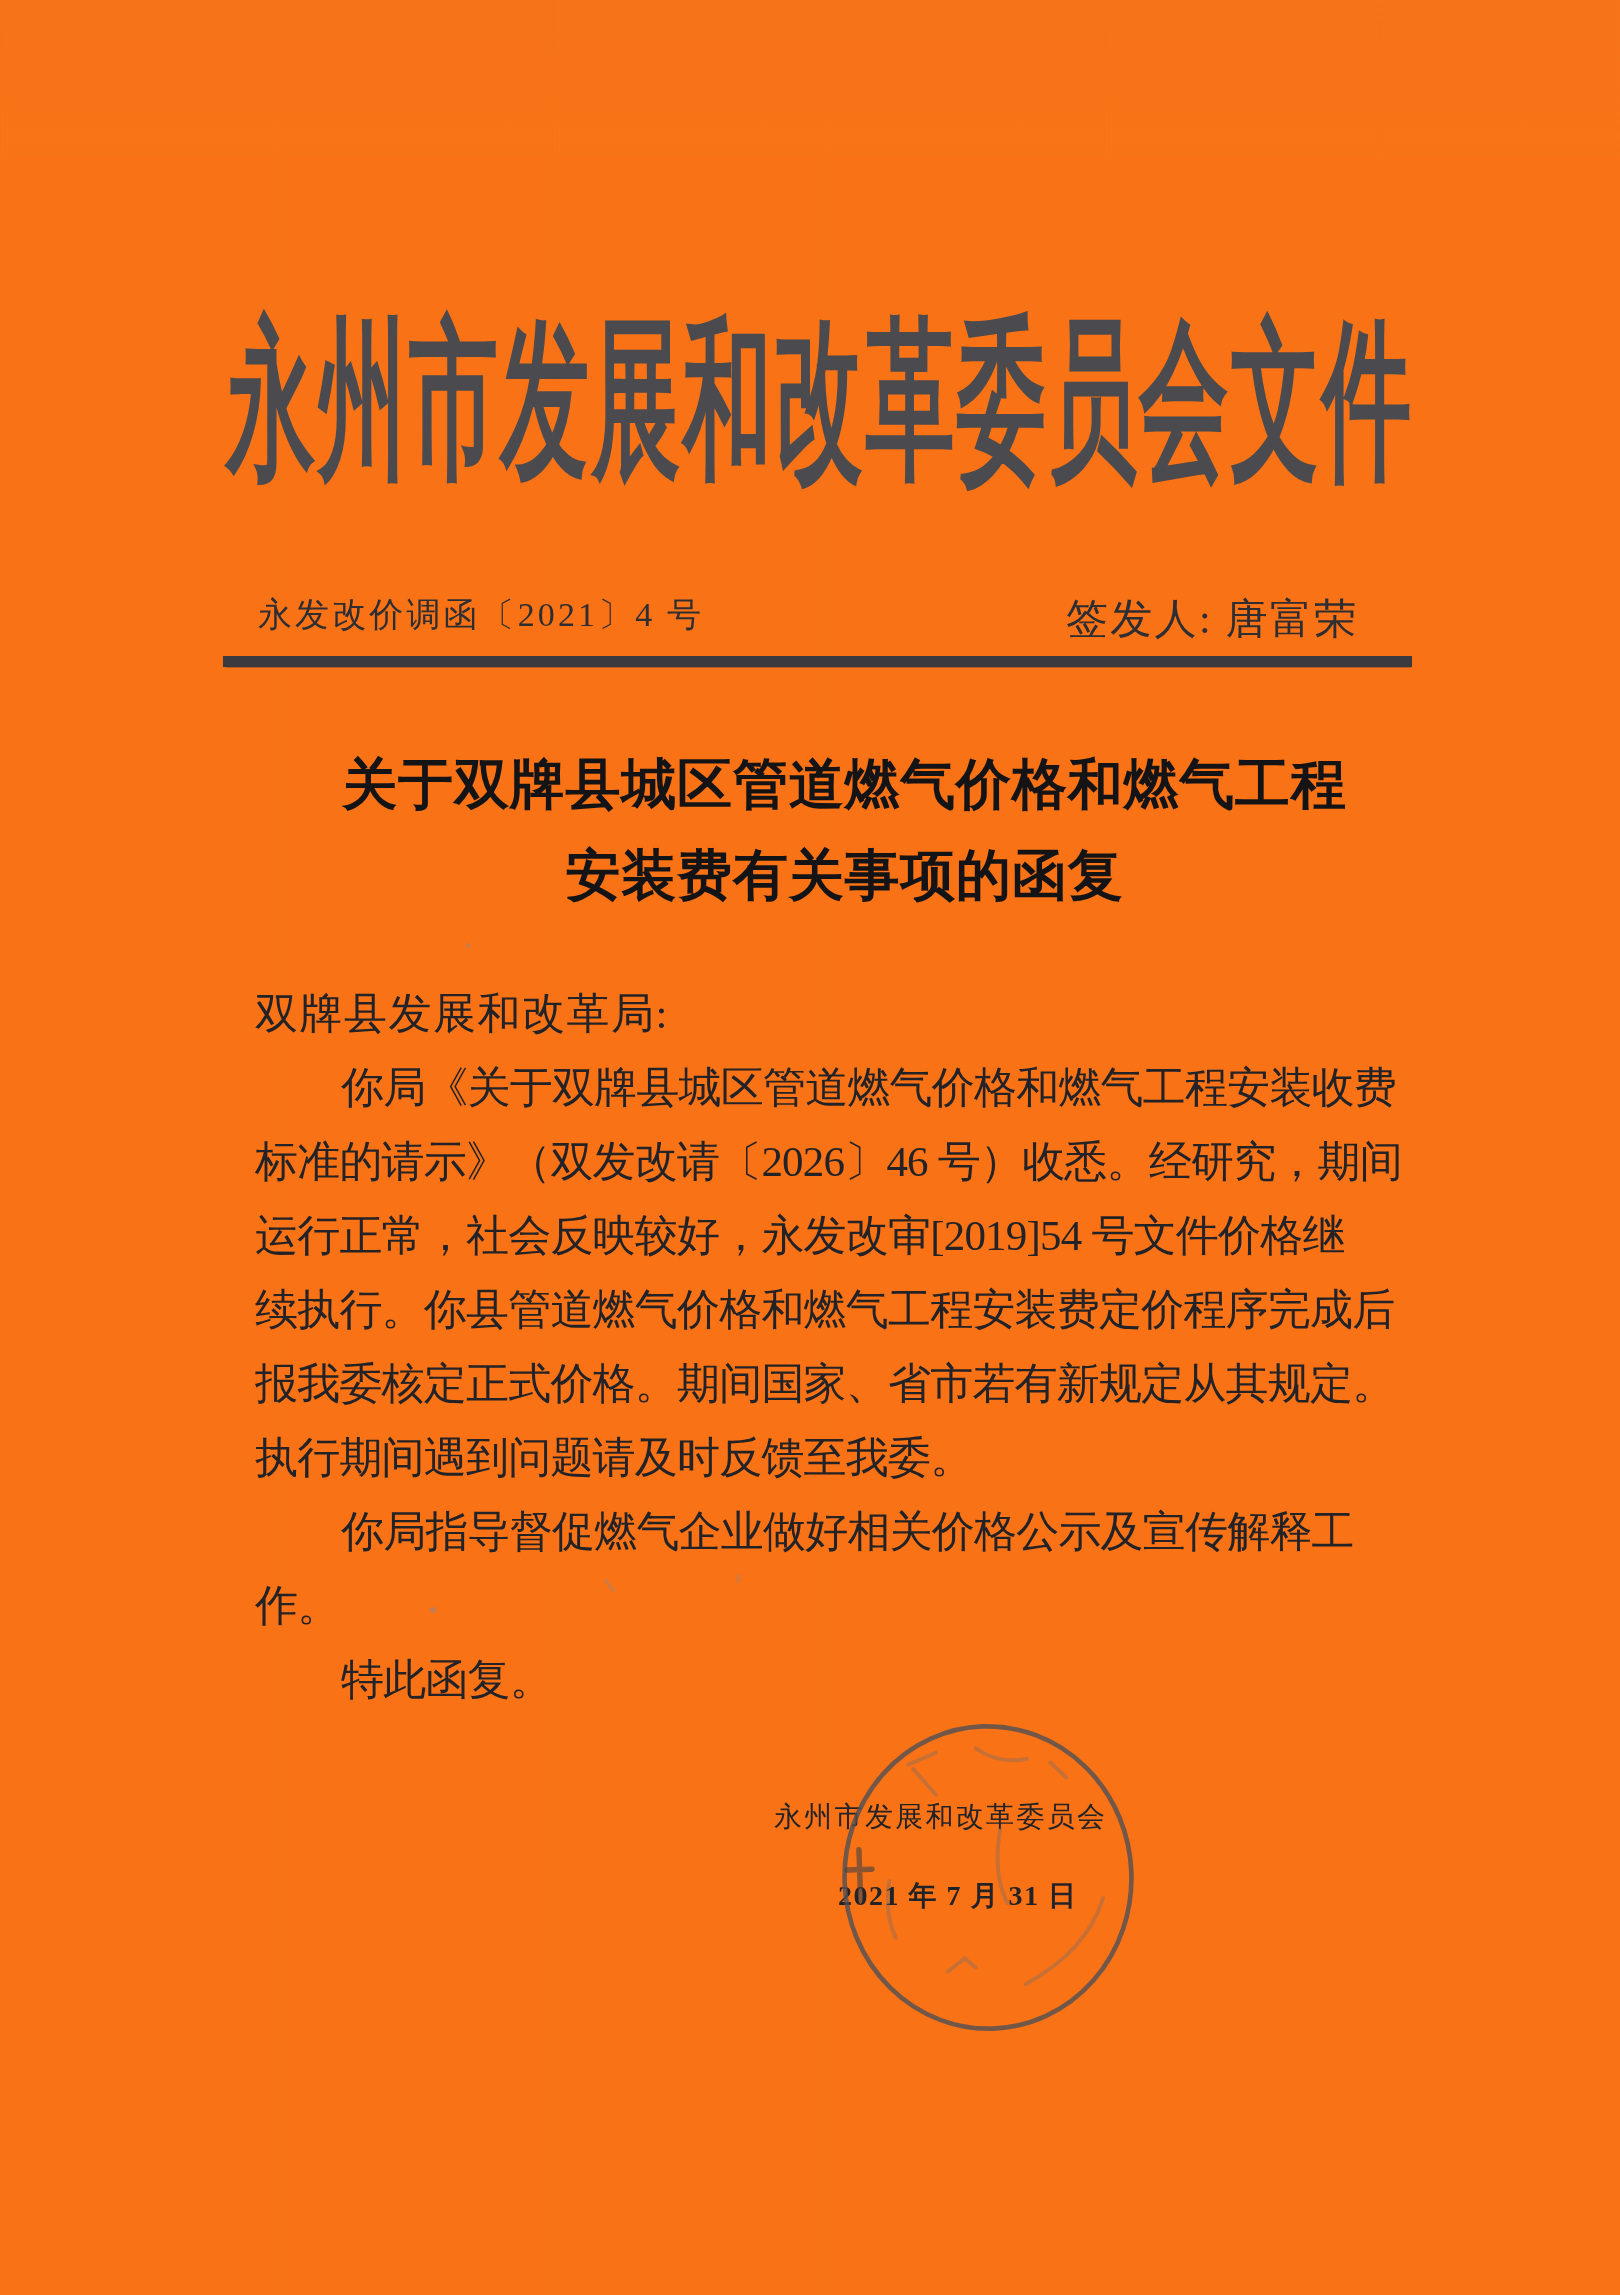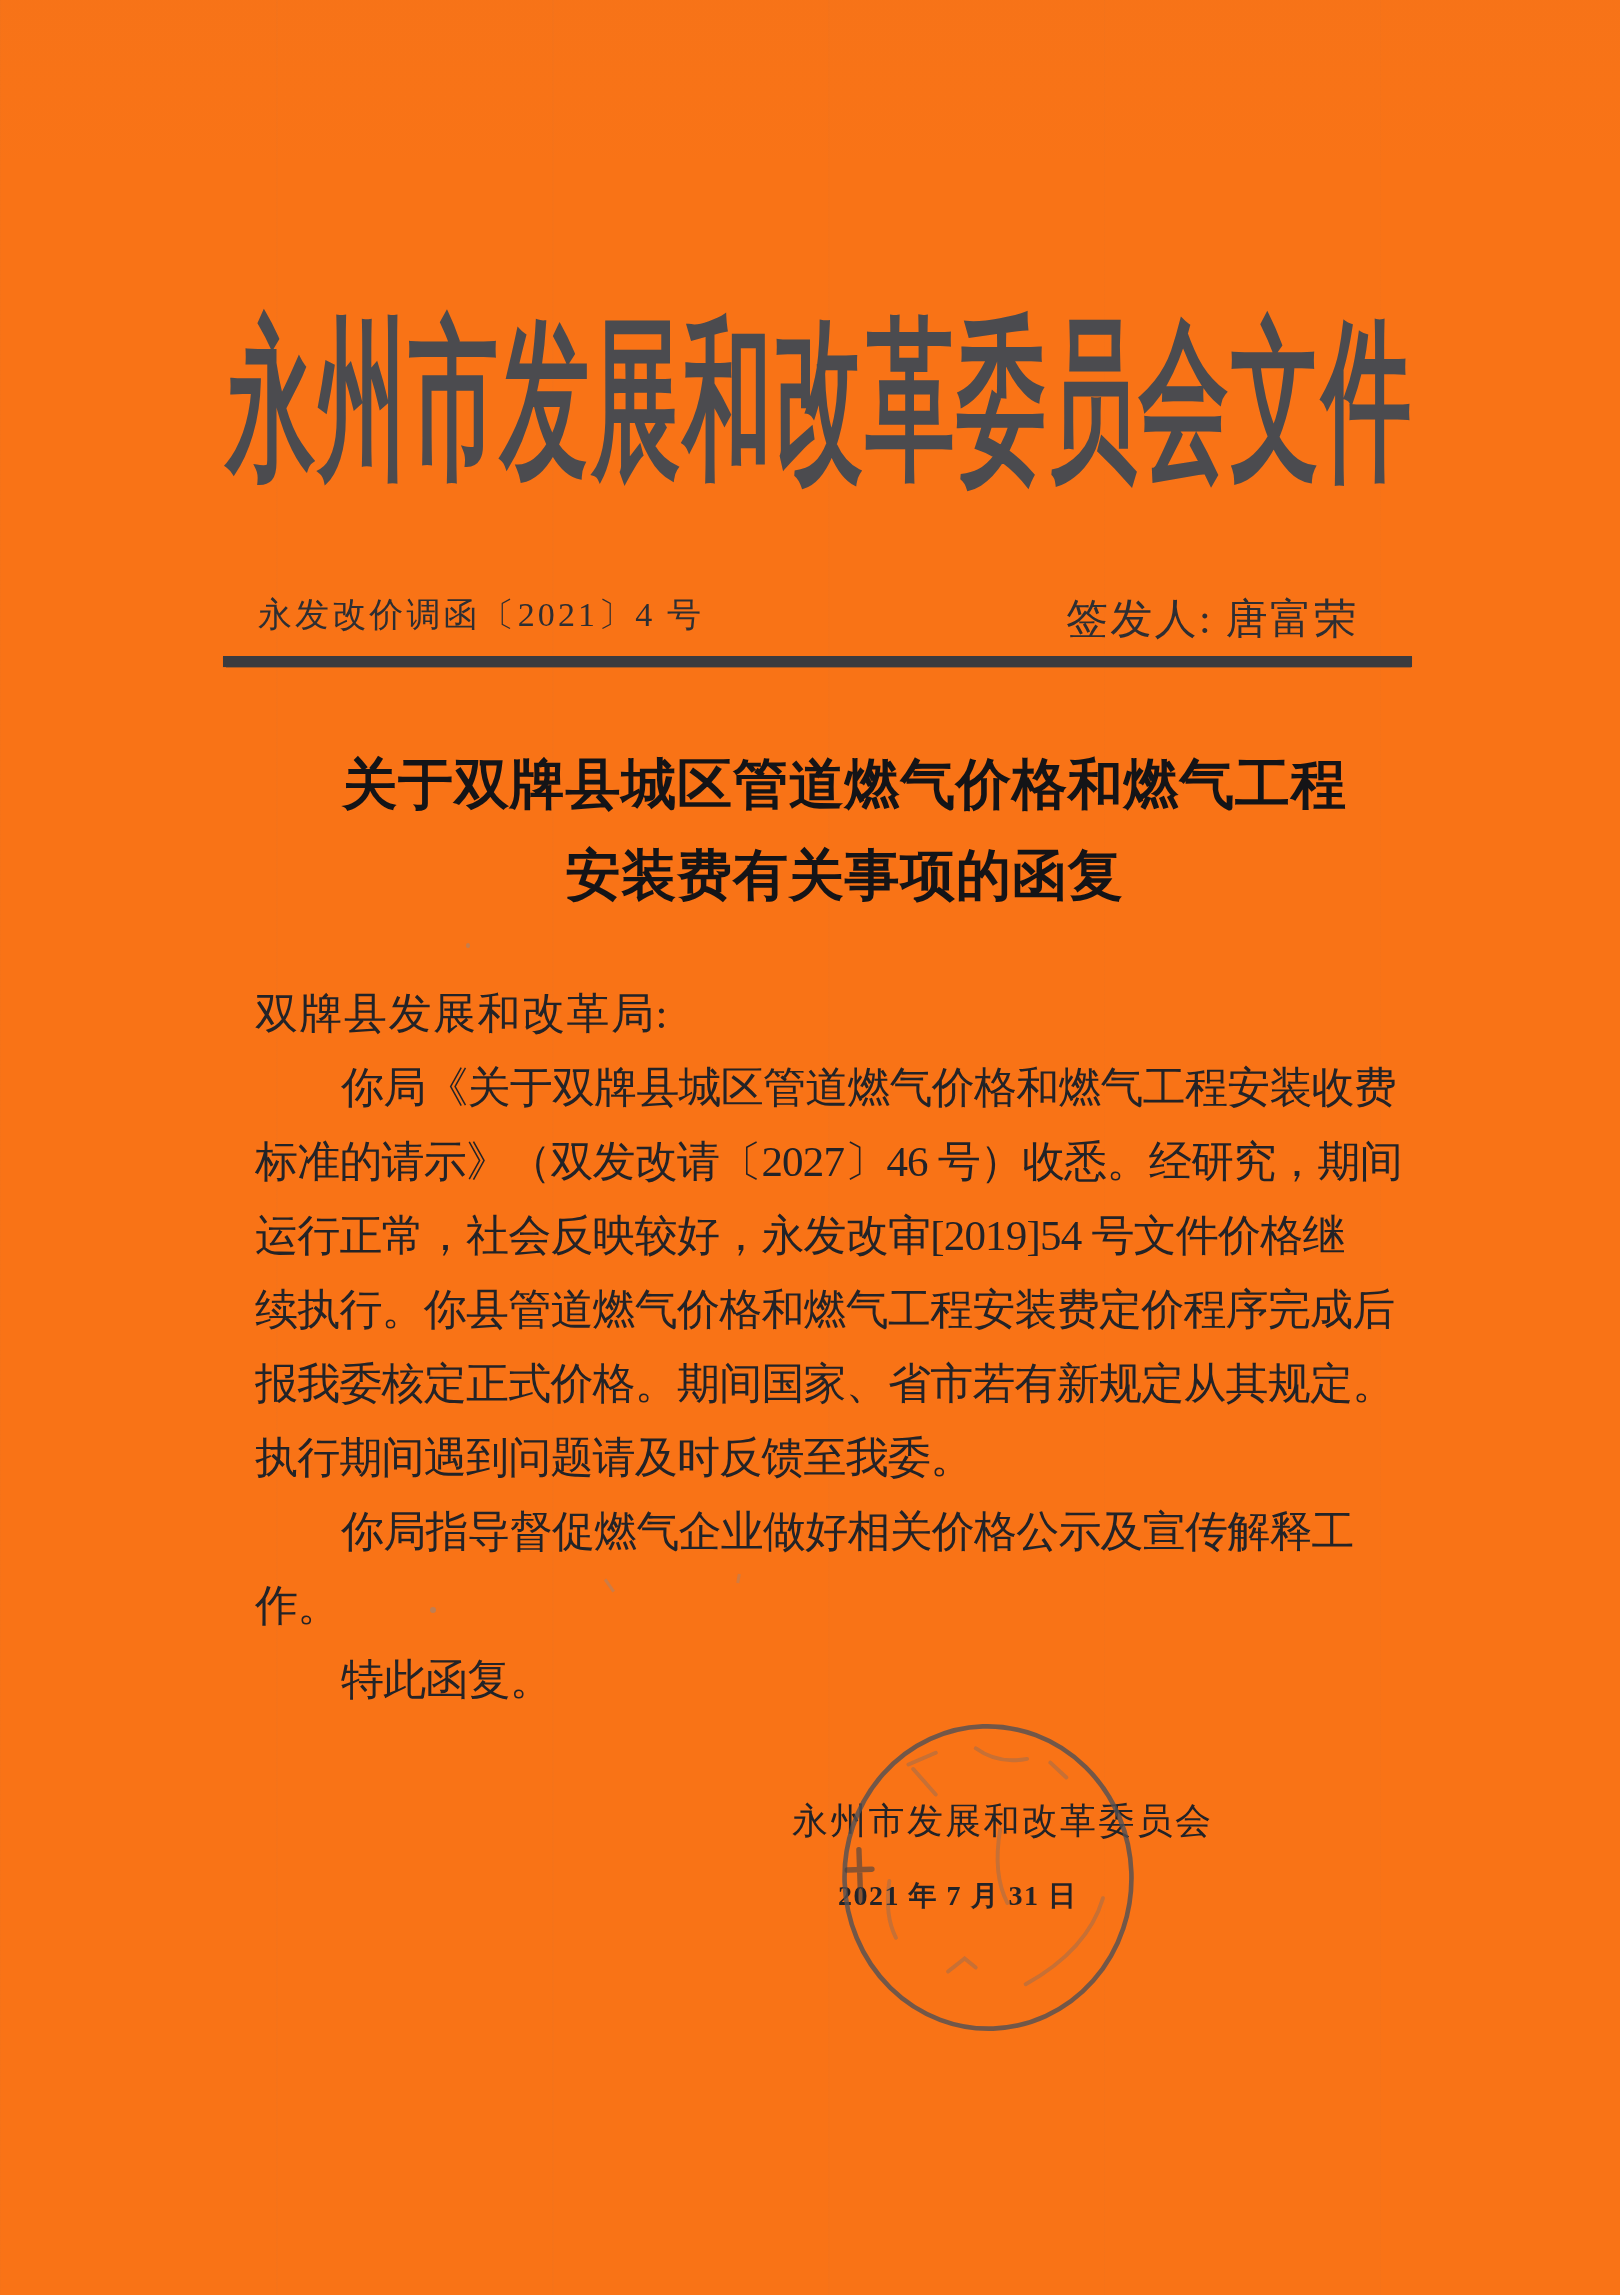--- a/index.html
+++ b/index.html
@@ -85,22 +85,22 @@
     font-size:43px;
     line-height:1.12;
     letter-spacing:-0.8px;
     color:#232327;
     white-space:nowrap;
   }
   .body-line.indent{ text-indent:86px; }
 
   .closing-agency{
     position:absolute;
-    left:792px;top:1803px;
-    font-size:36px;line-height:1;
+    left:774px;top:1803px;
+    font-size:28px;line-height:1;
     letter-spacing:2.3px;
     color:#232327;
     white-space:nowrap;
   }
   .closing-date{
     position:absolute;
     left:838px;top:1882px;
     font-size:28px;line-height:1;
     letter-spacing:1.5px;
     color:#232327;
@@ -129,21 +129,21 @@
   <div class="signer">签发人: 唐富荣</div>
 
   <div class="rule"></div>
 
   <div class="doc-title" style="top:739px;">关于双牌县城区管道燃气价格和燃气工程</div>
   <div class="doc-title" style="top:830px;">安装费有关事项的函复</div>
 
   <div class="body-line" style="top:990px; letter-spacing:1.5px;">双牌县发展和改革局:</div>
 
   <div class="body-line indent" style="top:1064px;">你局《关于双牌县城区管道燃气价格和燃气工程安装收费</div>
-  <div class="body-line" style="top:1138px;">标准的请示》（双发改请〔2027〕46 号）收悉。经研究，期间</div>
+  <div class="body-line" style="top:1138px;">标准的请示》（双发改请〔2026〕46 号）收悉。经研究，期间</div>
   <div class="body-line" style="top:1212px;">运行正常，社会反映较好，永发改审[2019]54 号文件价格继</div>
   <div class="body-line" style="top:1286px;">续执行。你县管道燃气价格和燃气工程安装费定价程序完成后</div>
   <div class="body-line" style="top:1360px;">报我委核定正式价格。期间国家、省市若有新规定从其规定。</div>
   <div class="body-line" style="top:1434px;">执行期间遇到问题请及时反馈至我委。</div>
   <div class="body-line indent" style="top:1508px;">你局指导督促燃气企业做好相关价格公示及宣传解释工</div>
   <div class="body-line" style="top:1582px;">作。</div>
   <div class="body-line indent" style="top:1656px;">特此函复。</div>
 
   <div class="closing-agency">永州市发展和改革委员会</div>
   <div class="closing-date">2021 年 7 月 31 日</div>

